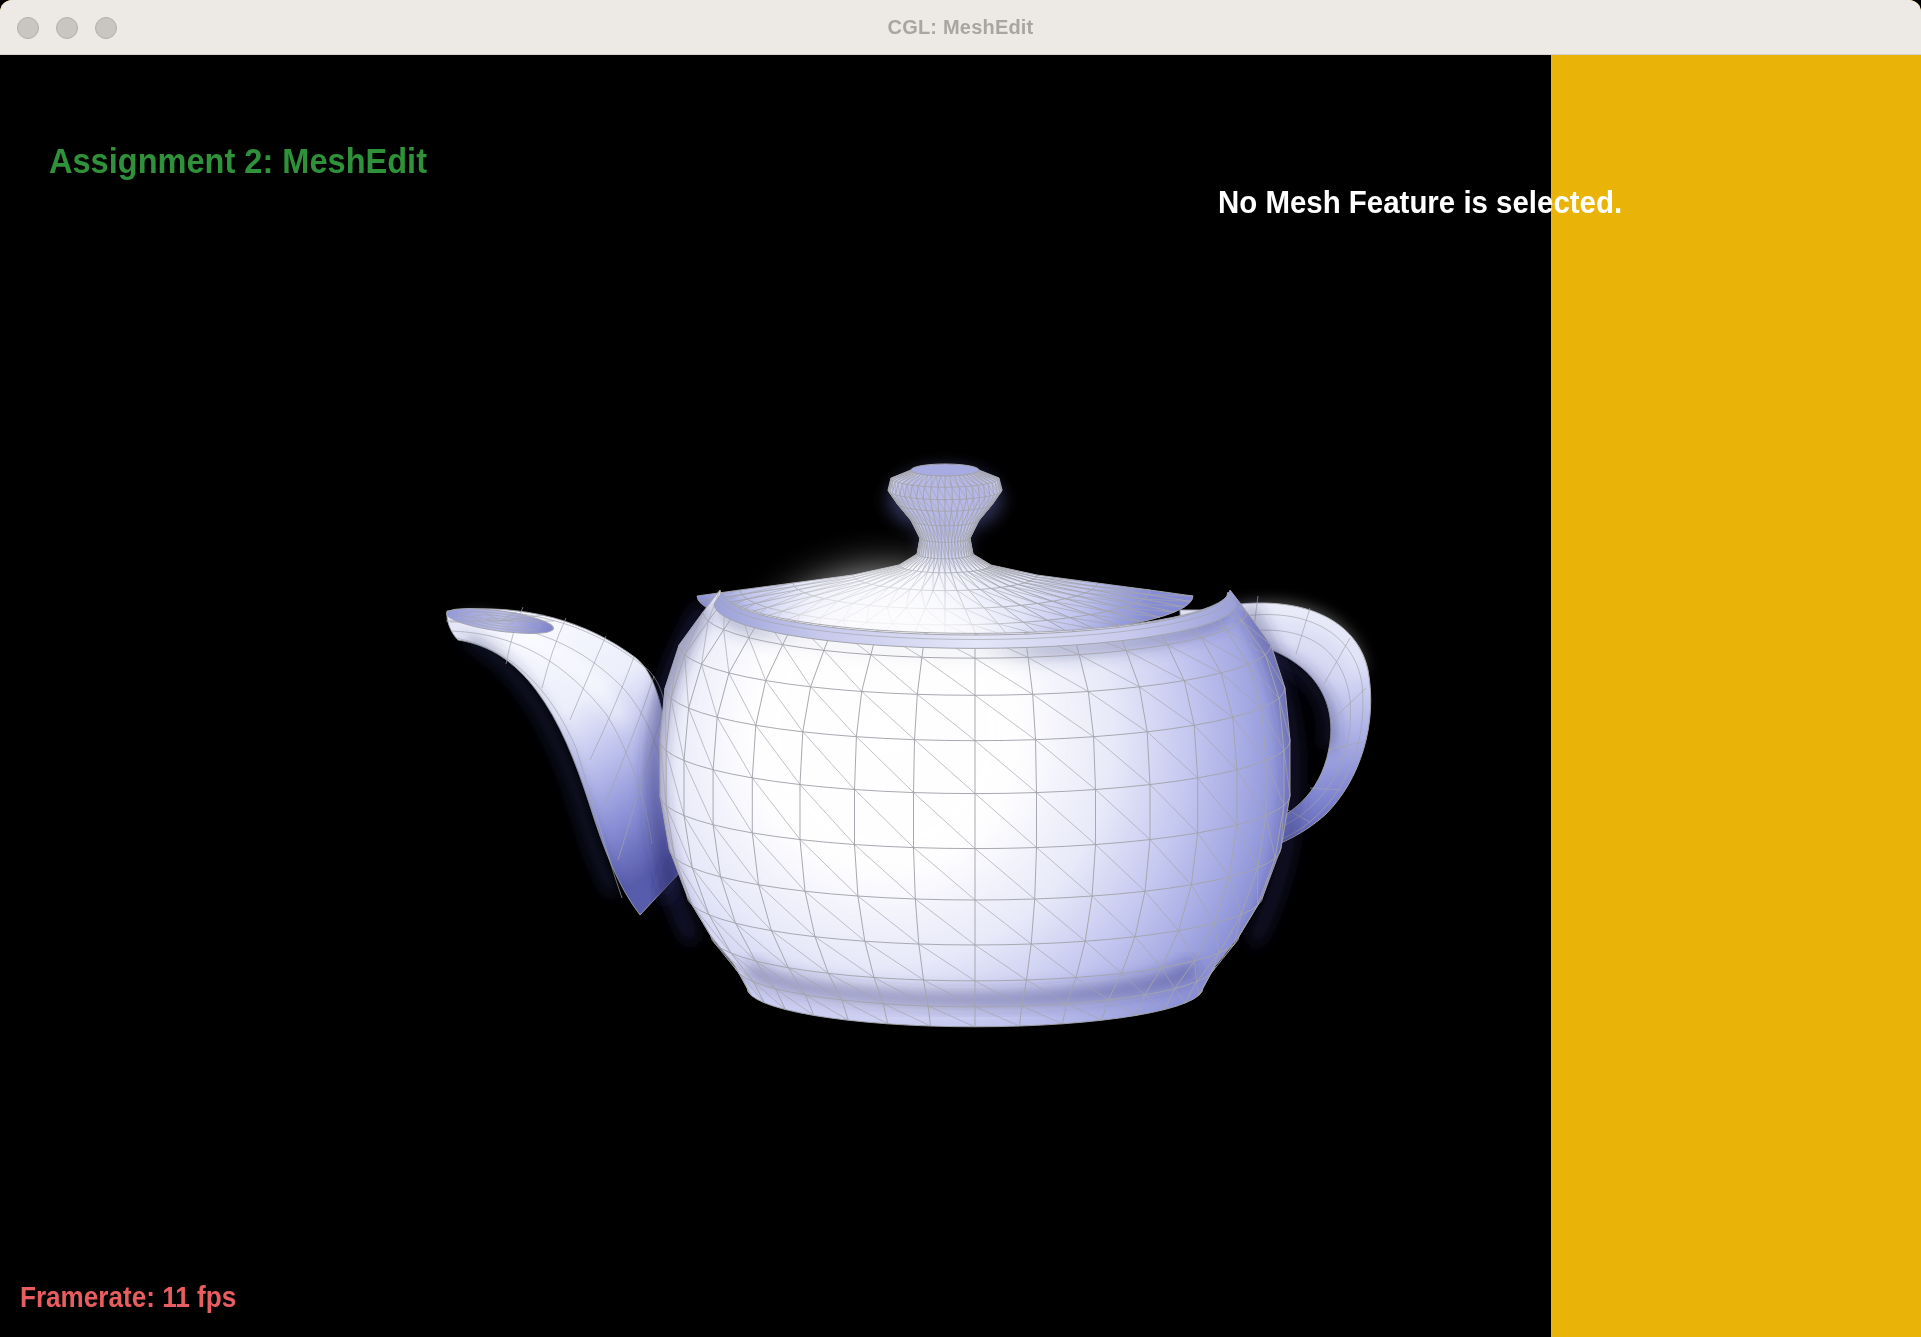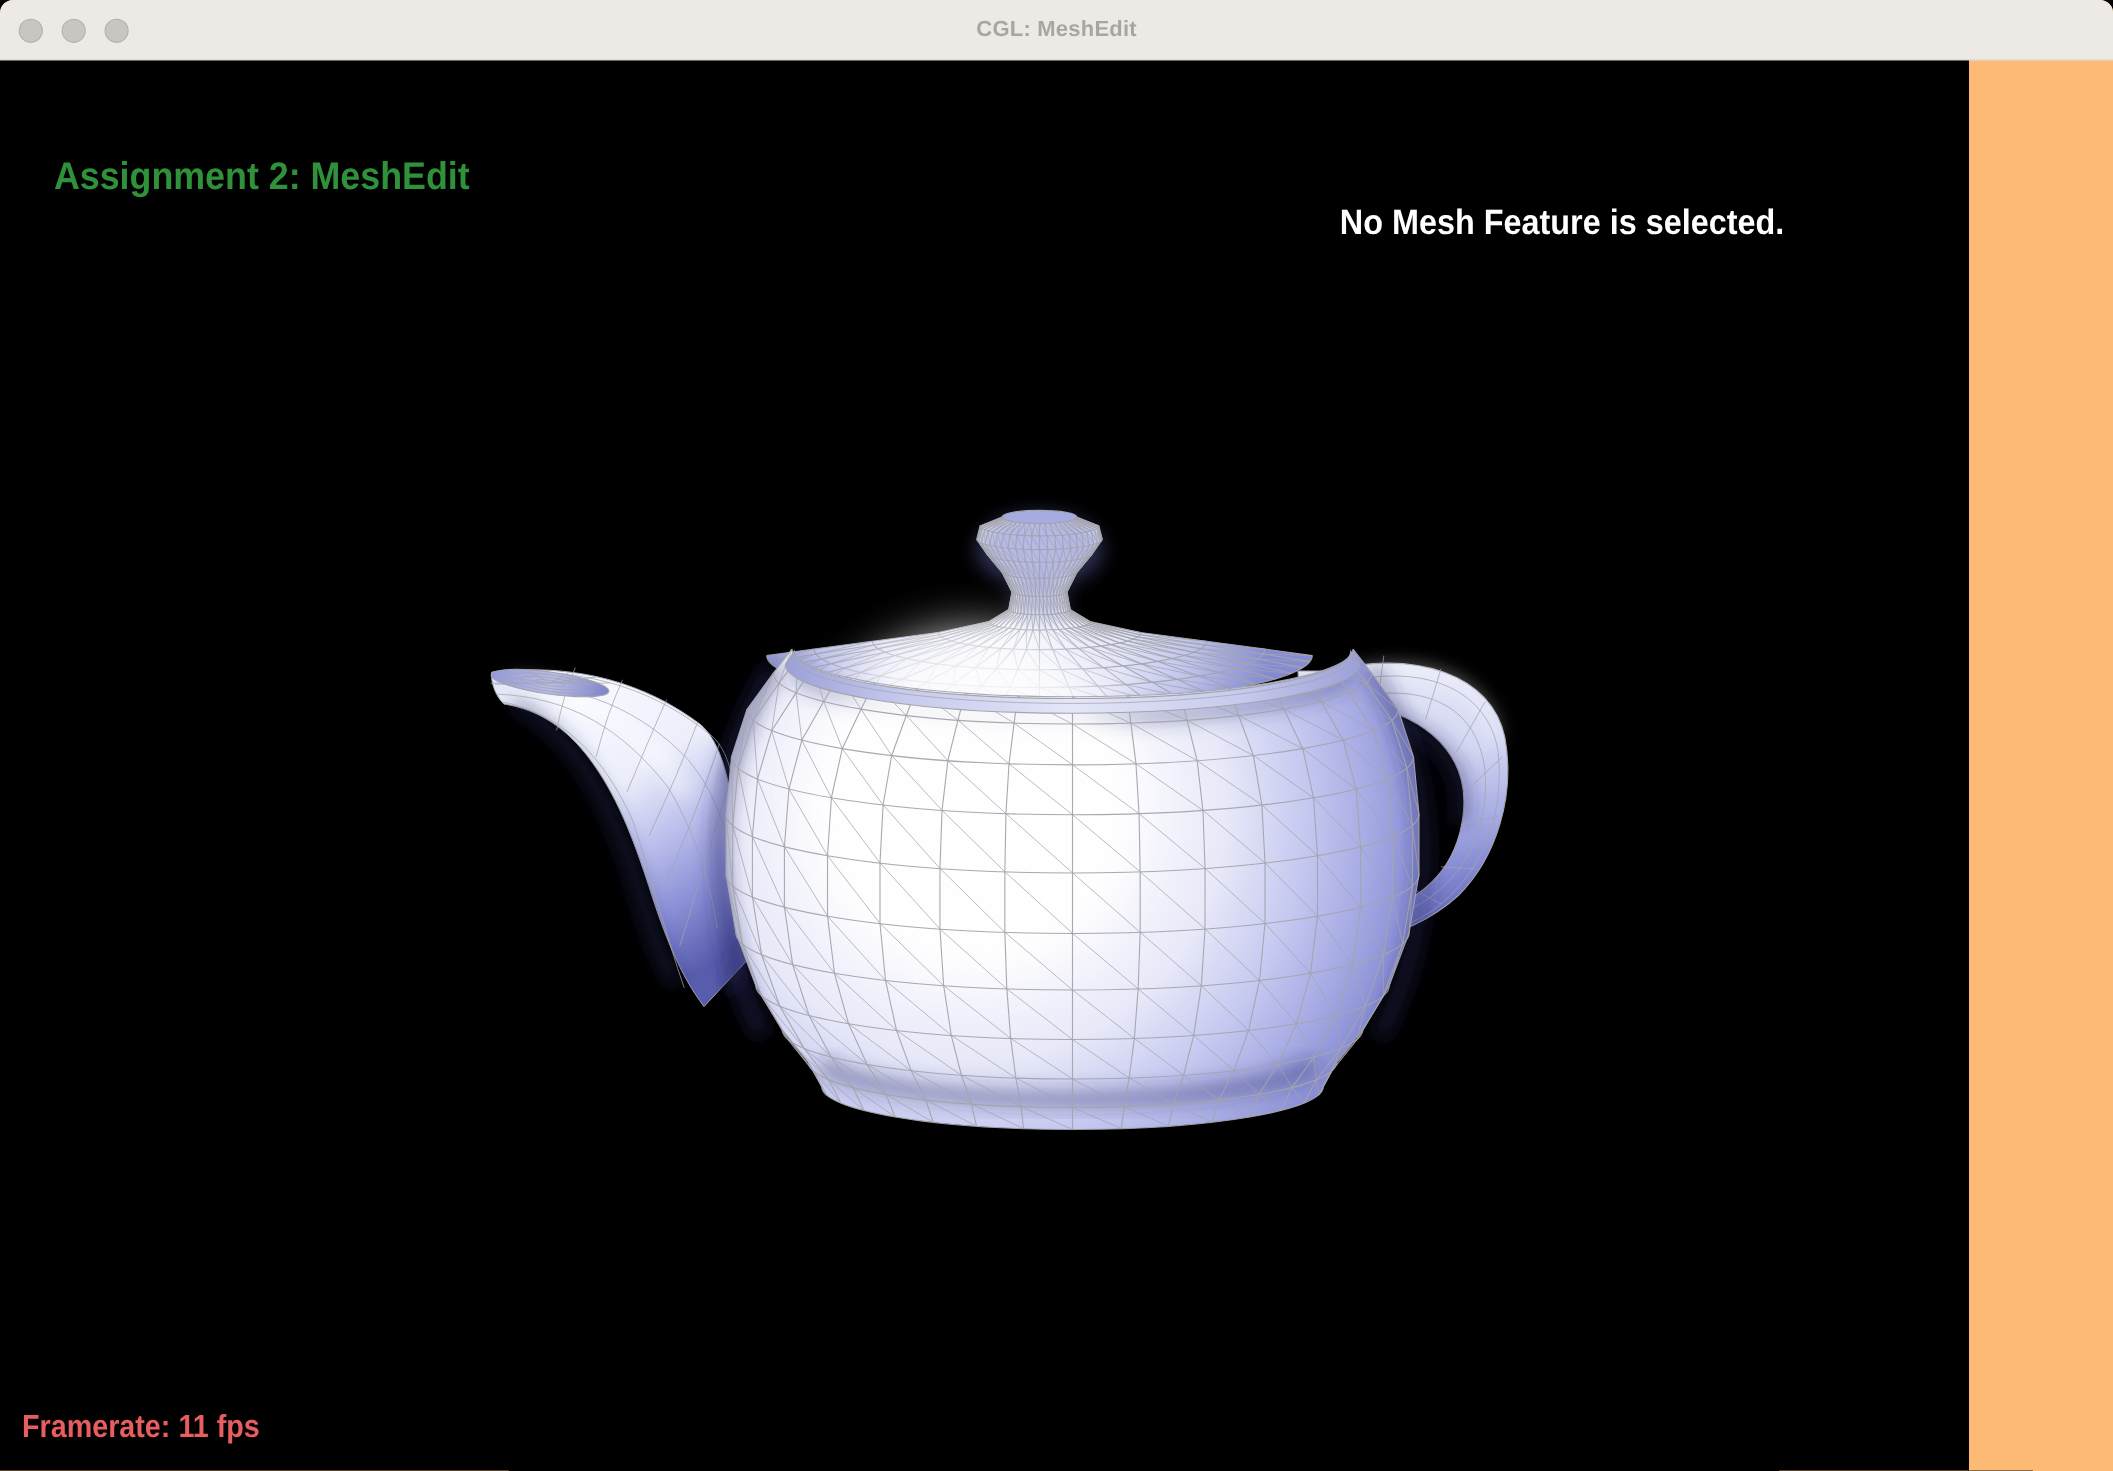--- a/index.html
+++ b/index.html
@@ -1,37 +1,37 @@
 <!DOCTYPE html>
 <html style="--wire: #a3a4ac;"><head>
 <meta charset="utf-8">
 <style>
   html,body{margin:0;padding:0;background:#000;}
   *{box-sizing:border-box;}
   .window{
     position:relative;width:1921px;height:1337px;overflow:hidden;
-    border-radius:12px 12px 0 0;background:#fdba74;
+    border-radius:12px 12px 0 0;background:#eab308;
     font-family:"Liberation Sans","DejaVu Sans",sans-serif;
   }
   .titlebar{
     position:absolute;top:0;left:0;width:100%;height:55px;
     background:linear-gradient(#efece7,#e9e5e0);
     border-bottom:1px solid #d6d2cd;
     display:flex;align-items:center;justify-content:center;
   }
   .titlebar .title{
     font-size:20px;font-weight:700;color:#a9a6a1;letter-spacing:.2px;
   }
   .lights{position:absolute;left:17px;top:17px;display:flex;gap:17px;}
   .light{
     width:22px;height:22px;border-radius:50%;
     background:#c9c6c2;border:1px solid #b3b0ac;
   }
   .viewport{
-    position:absolute;top:55px;left:0;width:1790px;height:1282px;background:#000;
+    position:absolute;top:55px;left:0;width:1551px;height:1282px;background:#000;
   }
   #scene{position:absolute;top:0;left:0;display:block;}
   .osd{position:absolute;font-weight:700;white-space:nowrap;line-height:1;}
   .heading{left:49px;top:88px;font-size:35px;transform:scaleX(.93);transform-origin:0 50%;}
   .status{left:1218px;top:131px;font-size:32px;transform:scaleX(.92);transform-origin:0 50%;}
   .fps{left:20px;top:1228px;font-size:29px;transform:scaleX(.9);transform-origin:0 50%;}
   .wire{fill:none;stroke:var(--wire,#a3a4ac);stroke-width:1;opacity:.95;}
   .thin{stroke-width:.85;opacity:.8;}
 </style>
 </head>

